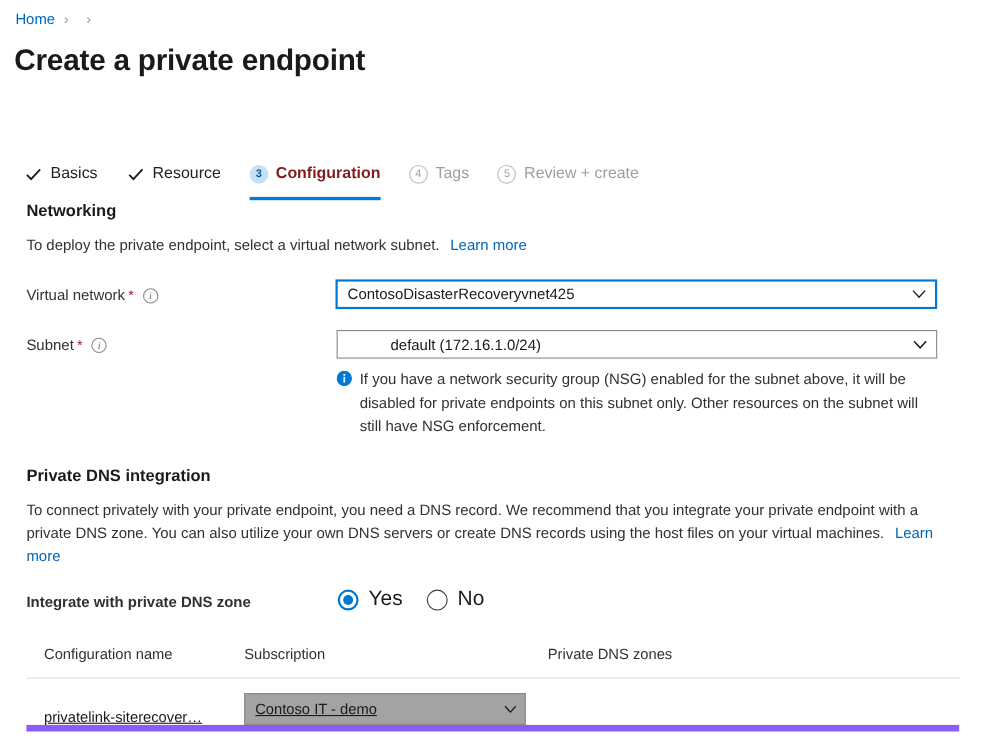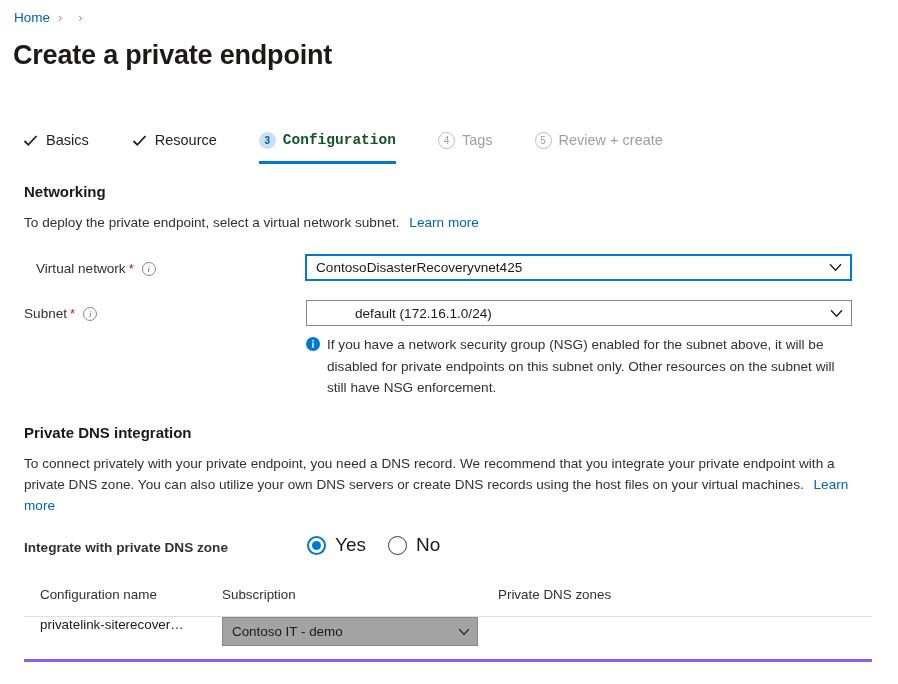--- a/index.html
+++ b/index.html
@@ -47,25 +47,24 @@
     font-weight: 600;
     letter-spacing: -0.2px;
     color: #1b1a19;
     line-height: 38px;
   }
 
   
   .steps {
     position: absolute;
     left: 22px;
-    top: 122px;
+    top: 140px;
     display: flex;
     align-items: flex-start;
     height: 38px;
-    gap: 16px;
   }
   .step {
     display: flex;
     align-items: center;
     margin-right: 26px;
     height: 36px;
     position: relative;
     cursor: pointer;
     padding-bottom: 2px;
   }
@@ -96,21 +95,21 @@
     border: 1px solid #bdbdbd;
     color: #9e9e9e;
     background: #fff;
   }
   .step-label {
     font-size: 14.5px;
     white-space: nowrap;
     line-height: 20px;
   }
   .step.completed .step-label { color: #201f1e; }
-  .step.active .step-label { color: #14532d; font-weight: 700; font-family: Liberation Mono, monospace; }
+  .step.active .step-label { color: #7f1d1d; font-weight: 700; }
   .step.disabled .step-label { color: #a19f9d; }
   .step-underline {
     position: absolute;
     left: 0;
     right: 0;
     bottom: -4px;
     height: 3px;
     background: #0078d4;
   }
 
@@ -261,23 +260,24 @@
     width: 848px;
   }
   .dns-head {
     display: flex;
     height: 30px;
     align-items: flex-start;
     border-bottom: 1px solid #e1dfdd;
   }
   .dns-row {
     display: flex;
-    align-items: flex-start;
+    align-items: flex-end;
     height: 42px;
-    border-bottom: 3px solid #8b5cf6;
+    border-bottom: 6px solid #8b5cf6;
+    text-decoration: underline;
   }
   .col-name  { width: 182px; flex: none; }
   .col-sub   { width: 276px; flex: none; }
   .col-zone  { width: 380px; flex: none; }
   .th {
     font-size: 13.4px;
     color: #323130;
     padding-left: 16px;
     box-sizing: border-box;
     line-height: 18px;
@@ -353,21 +353,21 @@
 
 </div>
 
 <div class="section-head" style="left:24px; top:182px;">Networking</div>
 
 <div class="para" style="left:24px; top:212px;">
   <span>To deploy the private endpoint, select a virtual network subnet.</span>
   <a class="inline-link" style="margin-left:6px;">Learn more</a>
 </div>
 
-<div class="field-label" style="left:36px; top:259px;">
+<div class="field-label" style="left:24px; top:259px;">
   <span>Virtual network</span>
   <span class="req-star">*</span>
   <span class="info-glyph">i</span>
 </div>
 
 <div class="dropdown focused" style="left:305px; top:254px; width:547px; height:27px;">
   <span class="dd-text">ContosoDisasterRecoveryvnet425</span>
   <svg class="chev" width="13" height="9" viewBox="0 0 13 9">
     <polyline points="1,1.2 6.5,7.2 12,1.2" fill="none" stroke="#1b1a19" stroke-width="1.3"></polyline>
   </svg>

